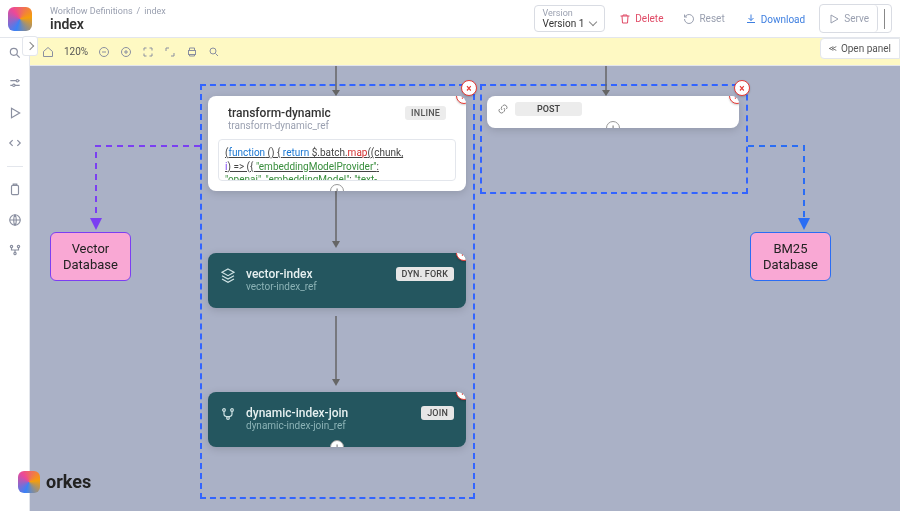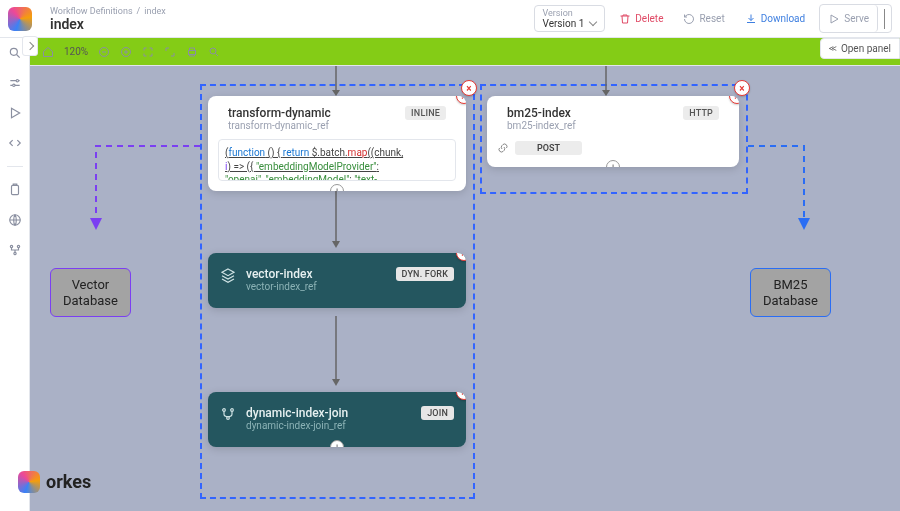--- a/index.html
+++ b/index.html
@@ -22,30 +22,30 @@
   .logo { width:24px; height:24px; border-radius:6px; background:conic-gradient(from 200deg,#3b82f6,#ec4899,#f59e0b,#3b82f6); margin-left:4px; }
   .bc { display:flex; flex-direction:column; margin-left:10px; }
   .bc-top { font-size:9px; color:var(--muted); display:flex; gap:4px; }
   .bc-title { font-size:14px; font-weight:600; color:#333; }
   .spacer { flex:1; }
   .ver-group { display:flex; flex-direction:column; border:1px solid var(--pill-border); border-radius:4px; padding:2px 8px; font-size:9px; color:var(--muted); }
   .ver-val { display:flex; align-items:center; gap:6px; color:#333; font-size:10px; }
   .chev { width:6px; height:6px; border-right:1px solid #888; border-bottom:1px solid #888; transform:rotate(45deg); margin-top:-3px; }
   .tbtn { display:flex; align-items:center; gap:4px; padding:4px 6px; font-size:10px; color:var(--muted); border-radius:4px; }
   .tbtn.del { color:#e04a66; }
-  .tbtn.dl { color:#3e7fe0; }
+  .tbtn.dl { color:#3e7fe0;align-items:flex-end; }
   .serve-grp { display:flex; border:1px solid var(--pill-border); border-radius:4px; overflow:hidden; }
   .serve-grp .tbtn { border-right:1px solid var(--pill-border); padding:4px 8px; }
   .serve-grp .dd { padding:4px 6px; }
   .pulltab { position:absolute; top:36px; left:22px; width:16px; height:20px; background:#fff; border:1px solid var(--border); border-radius:3px; display:flex; align-items:center; justify-content:center; z-index:6; }
 
   .leftbar { position:absolute; top:38px; left:0; bottom:0; width:30px; background:#fff; border-right:1px solid var(--border); display:flex; flex-direction:column; align-items:center; padding-top:8px; gap:16px; color:#8a8fa0; }
   .lb-ic { width:14px; height:14px; position:relative; }
 
-  .toolbar2 { position:absolute; top:38px; left:30px; right:0; height:28px; background:#84cc16; border-bottom:1px solid var(--border); display:flex; align-items:center; gap:10px; padding:0 12px; color:#8a8fa0; font-size:10px; }
+  .toolbar2 { position:absolute; top:38px; left:30px; right:0; height:28px; background:#fef9c3; border-bottom:1px solid var(--border); display:flex; align-items:center; gap:10px; padding:0 12px; color:#8a8fa0; font-size:10px; }
   .toolbar2 .zoom { color:#555; }
   .rpanel { position:absolute; top:38px; right:0; border:1px solid var(--border); border-radius:4px 0 0 4px; background:#fff; padding:4px 8px; font-size:10px; color:#555; display:flex; gap:4px; align-items:center; z-index:5; }
 
   .canvas { position:absolute; top:66px; left:30px; right:0; bottom:0; background:var(--canvas); }
   .selbox { position:absolute; border:2px dashed #3264ff; pointer-events:none; }
 
   .node { position:absolute; background:var(--card); border-radius:8px; box-shadow:0 2px 8px rgba(0,0,0,.15); overflow:hidden; }
   .node-head { display:flex; align-items:flex-start; justify-content:space-between; padding:10px 20px 4px; }
   .node-title { font-size:12px; font-weight:500; color:#333; }
   .node-sub { font-size:10px; color:var(--muted); }
@@ -64,21 +64,21 @@
   .dark { background:var(--teal); color:#cfe3e4; }
   .dark .node-title { color:#e6f0f0; }
   .dark .node-sub { color:#8cb3b6; }
   .dark .badge { background:#e6e6e6; color:#444; }
   .dark-ic { width:16px; height:16px; stroke:#cfe3e4; fill:none; flex-shrink:0;}
   .dark-head { display:flex; align-items:flex-start; gap:10px; padding:14px 12px 16px; }
   .dark .badge-wrap { margin-left:auto; }
 
   .port { position:absolute; width:14px; height:14px; border-radius:50%; background:#fff; border:1px solid #999; left:50%; transform:translateX(-50%); display:flex; align-items:center; justify-content:center; font-size:10px; color:#666; }
 
-  .callout { position:absolute; background:#a3a3a3; border:1px solid var(--accent-purple); border-radius:6px; padding:8px 12px; font-size:13px; color:#222; text-align:center; line-height:1.2;margin-top:36px; }
+  .callout { position:absolute; background:#f9a8d4; border:1px solid var(--accent-purple); border-radius:6px; padding:8px 12px; font-size:13px; color:#222; text-align:center; line-height:1.2; }
   .callout.blue { border-color:var(--accent-blue); }
 
   svg.arrow { position:absolute; overflow:visible; pointer-events:none; }
 
   .brand { position:absolute; left:18px; bottom:18px; display:flex; align-items:flex-start; gap:6px; font-size:18px; font-weight:700; color:#222; }
   .brand .logo2 { width:22px; height:22px; border-radius:6px; background:conic-gradient(from 200deg,#3b82f6,#ec4899,#f59e0b,#3b82f6); }
   
   .ic { width:12px; height:12px; display:inline-block; }
 </style>
 </head>
@@ -238,27 +238,20 @@
       <div class="badge">INLINE</div>
     </div>
     <div class="code"><span>(</span><span class="c-k">function</span><span> () { </span><span class="c-k">return</span><span> $.batch.</span><span class="c-f">map</span><span>((chunk,</span>
 <span class="c-p">i</span><span>) =&gt; ({ </span><span class="c-s">"embeddingModelProvider"</span><span>:</span>
 <span class="c-s">"openai"</span><span>, </span><span class="c-s">"embeddingModel"</span><span>: </span><span class="c-s">"text-</span></div>
     <div class="port" style="bottom:-7px;">+</div>
   </div>
 
   <div class="node" style="left:457px; top:30px; width:252px;">
     <div class="close">×</div>
-    <div class="node-head">
-      <div>
-        <div class="node-title">bm25-index</div>
-        <div class="node-sub">bm25-index_ref</div>
-      </div>
-      <div class="badge">HTTP</div>
-    </div>
     <div class="http-row">
       <svg class="link-ic" viewBox="0 0 24 24" fill="none" stroke="currentColor" stroke-width="2">
           <path d="M10 14a5 5 0 0 1 0-7l2-2a5 5 0 0 1 7 7M14 10a5 5 0 0 1 0 7l-2 2a5 5 0 0 1-7-7"></path>
         </svg>
       <span class="meth">POST</span>
     </div>
     <div class="port" style="bottom:-7px;">+</div>
   </div>
 
   <div class="node dark" style="left:178px; top:187px; width:258px;">

